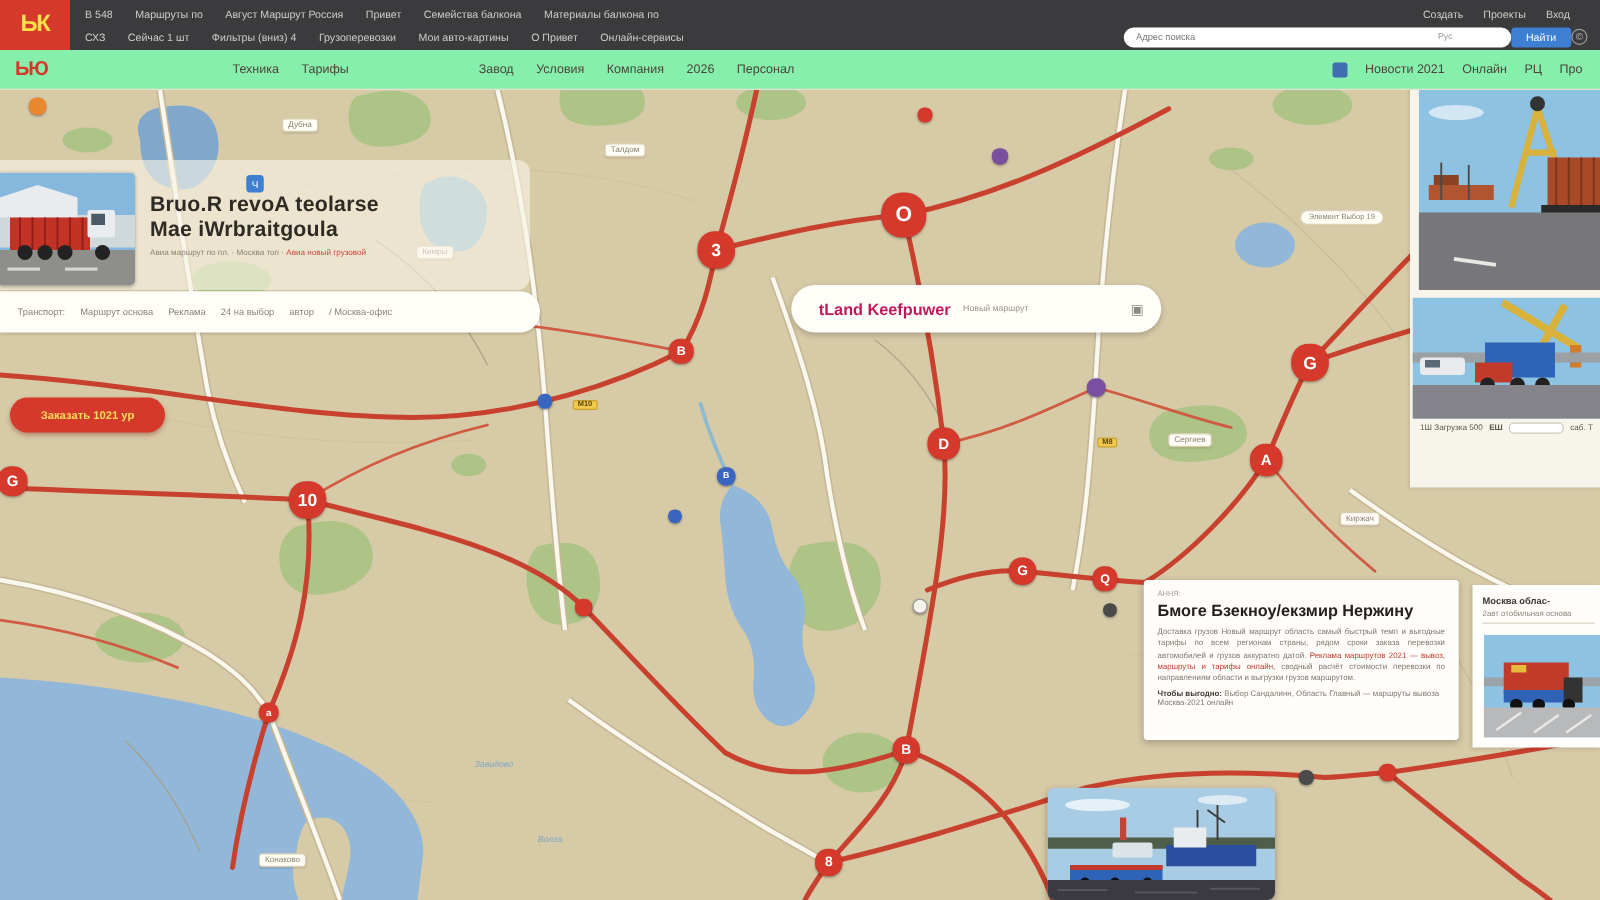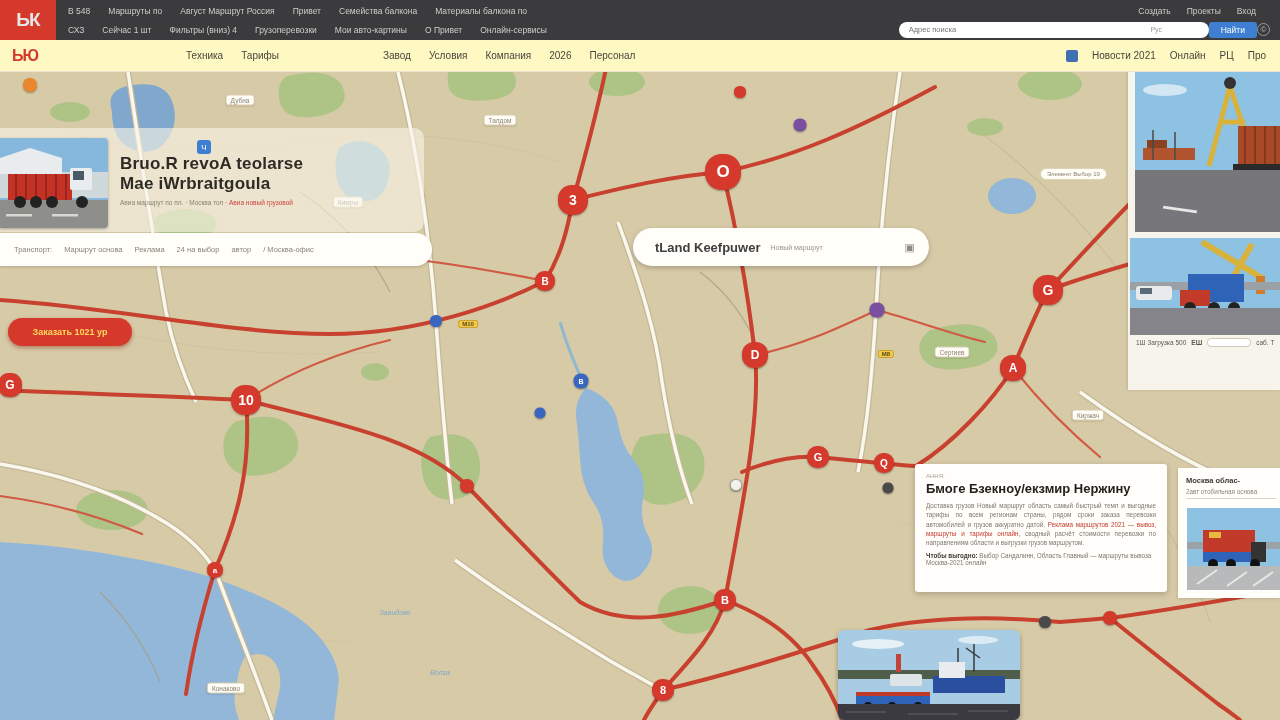--- a/index.html
+++ b/index.html
@@ -1,32 +1,32 @@
 <!DOCTYPE html>
 <html><head>
 <meta charset="utf-8">
 <style>
   * { margin:0; padding:0; box-sizing:border-box; }
   html,body { width:1280px; height:720px; overflow:hidden; font-family:"Liberation Sans", sans-serif; background:#d7caa7; }
 
   
   .topbar { position:relative; height:40px; background:#3b3b3d; z-index:50; }
   .tb-logo { position:absolute; left:0; top:0; width:56px; height:40px; background:#d5392b;
-             color:#e5e5e5; font-weight:bold; font-size:19px; display:flex; align-items:center; justify-content:center; letter-spacing:-1px; }
+             color:#fde047; font-weight:bold; font-size:19px; display:flex; align-items:center; justify-content:center; letter-spacing:-1px; }
   .tb-rows { margin-left:68px; height:40px; display:flex; flex-direction:column; justify-content:center; gap:2px; padding-right:10px; }
   .tb-row { display:flex; align-items:center; gap:18px; height:17px; font-size:8.5px; color:#cfcdc8; white-space:nowrap; }
   .tb-row .grp-right { margin-left:auto; display:flex; gap:16px; align-items:center; }
   .tb-search { position:relative; margin-left:auto; display:flex; align-items:center; }
   .tb-search input { width:310px; height:16px; border:none; border-radius:9px; background:#fff; font-size:7.5px; padding:0 28px 0 10px; color:#555; outline:none; }
   .tb-hint { position:absolute; right:108px; font-size:7px; color:#9a9a9a; }
   .tb-btn { background:#3f7fd2; color:#fff; font-size:8.5px; border:none; border-radius:3px; padding:3px 12px; cursor:pointer; }
   .tb-circle { width:13px; height:13px; border-radius:50%; border:1px solid #9a9a9a; color:#bbb; font-size:8px; display:flex; align-items:center; justify-content:center; }
 
   
-  .subnav { position:relative; height:32px; background:#fef9c3; display:flex; align-items:center; gap:22px; padding:0 14px 0 12px;
+  .subnav { position:relative; height:32px; background:#86efac; display:flex; align-items:center; gap:22px; padding:0 14px 0 12px;
             font-size:10px; color:#4a443c; z-index:49; border-bottom:1px solid #e8e1cf; white-space:nowrap; }
   .sn-logo { color:#d5392b; font-weight:bold; font-size:16px; letter-spacing:-1px; margin-right:8px; }
   .sn-gap { width:96px; }
   .sn-gap2 { width:60px; }
   .subnav .grp-right { margin-left:auto; display:flex; gap:14px; align-items:center; }
   .sn-icon { width:12px; height:12px; background:#3f6fb2; border-radius:2px; display:inline-block; }
   .nav-item { cursor:pointer; }
 
   
   #map { position:relative; width:1280px; height:648px; background:#d7caa7; overflow:hidden; }
@@ -53,21 +53,21 @@
   .crumbbar { position:absolute; left:0; top:161px; width:432px; height:33px; background:#fffef9; border-radius:0 16px 16px 0;
               box-shadow:0 1px 3px rgba(0,0,0,.18); z-index:5; display:flex; align-items:center; gap:12px; padding-left:14px;
               font-size:7.5px; color:#8a8378; white-space:nowrap; }
 
   .cta-pill { position:absolute; left:8px; top:246px; width:124px; height:28px; background:#d5392b; border-radius:14px; z-index:5;
               display:flex; align-items:center; justify-content:center; color:#ffd95e; font-size:9px; font-weight:bold;
               box-shadow:0 2px 4px rgba(120,20,10,.4); cursor:pointer; }
 
   .search-card { position:absolute; left:633px; top:156px; width:296px; height:38px; background:#fffef9; border-radius:19px; z-index:5;
                  box-shadow:0 2px 5px rgba(0,0,0,.22); display:flex; align-items:center; padding:0 14px 0 22px; gap:10px; }
-  .sc-title { font-size:13px; font-weight:bold; color:#404040;text-align:center; }
+  .sc-title { font-size:13px; font-weight:bold; color:#be185d;text-align:center; }
   .sc-sub { font-size:7px; color:#9a958a; }
   .sc-ic { margin-left:auto; color:#8a8a84; font-size:11px; cursor:pointer; }
 
   .info-card { position:absolute; left:915px; top:392px; width:252px; height:128px; background:#fffefb; border-radius:3px; z-index:5;
                box-shadow:0 2px 6px rgba(0,0,0,.22); padding:9px 11px; }
   .ic-label { font-size:6px; color:#a9a49a; }
   .ic-title { font-size:13px; font-weight:bold; color:#24201b; line-height:1.1; margin:3px 0 5px; }
   .ic-body { font-size:6.3px; color:#7d786e; line-height:1.45; text-align:justify; }
   .ic-body .red { color:#c4392b; }
   .ic-foot { margin-top:5px; font-size:6.3px; color:#7d786e; }

